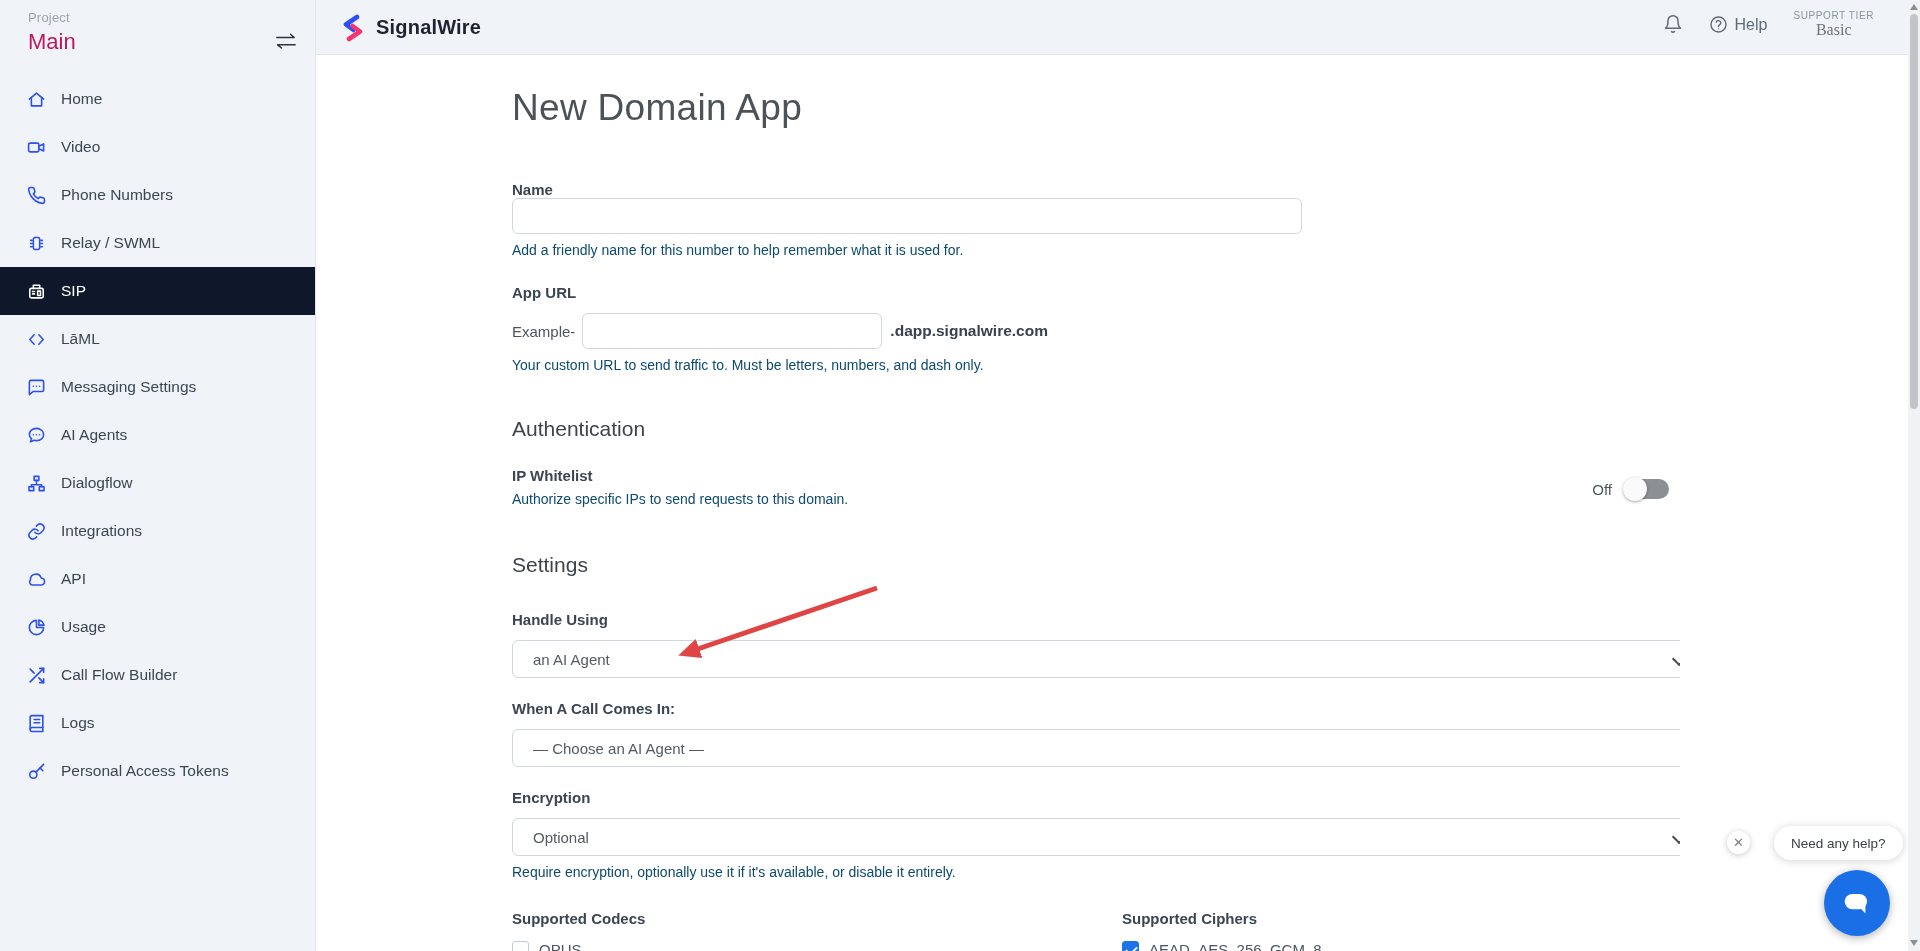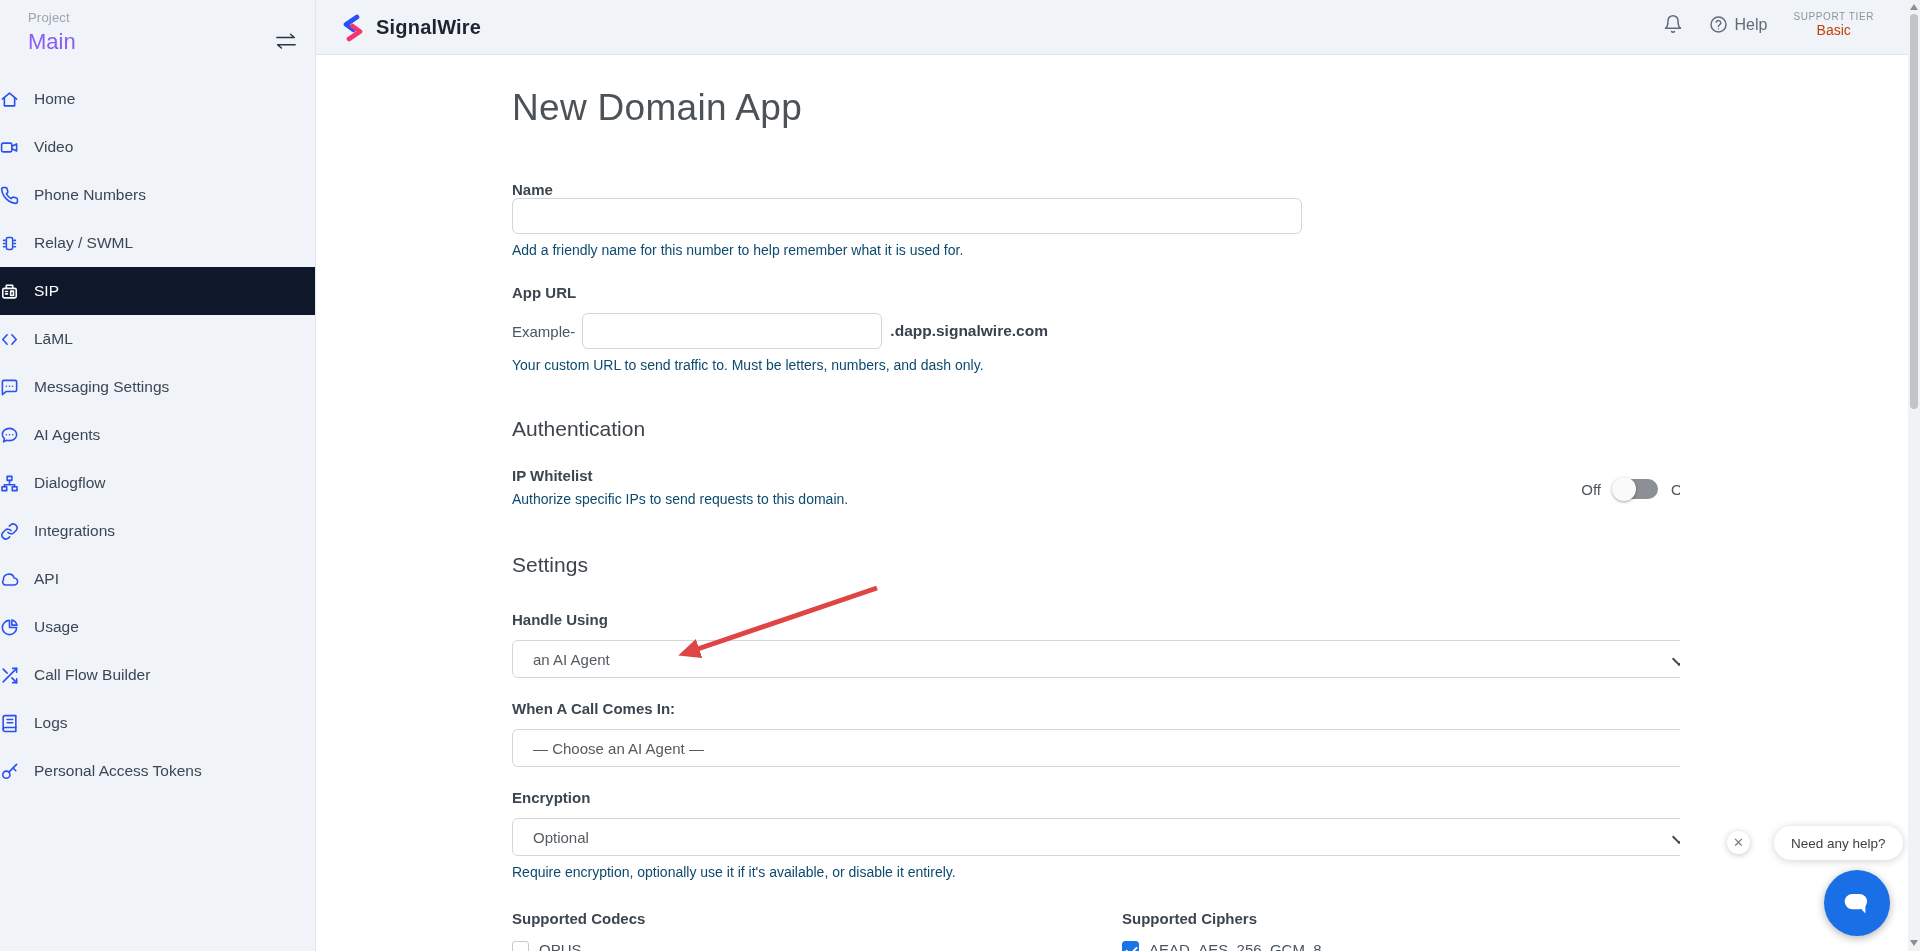--- a/index.html
+++ b/index.html
@@ -2,57 +2,57 @@
 <html><head>
 <meta charset="utf-8">
 <style>
   * { margin:0; padding:0; box-sizing:border-box; }
   html,body { width:1920px; height:951px; overflow:hidden; font-family:"Liberation Sans", sans-serif; background:#fff; }
 
   
   .sidebar { position:absolute; left:0; top:0; width:316px; height:951px; background:#f0f3f8; border-right:1px solid #e0e5ec; z-index:3; }
   .sb-header { position:relative; height:75px; padding:10px 28px 0 28px; }
   .sb-project { font-size:13px; color:#9aa5b1; letter-spacing:.2px; }
-  .sb-main { font-size:22px; color:#8b5cf6; margin-top:4px; }
+  .sb-main { font-size:22px; color:#be185d; margin-top:4px; }
   .sb-collapse { position:absolute; right:18px; top:32px; width:22px; height:18px; cursor:pointer; }
-  .nav-item { display:flex; align-items:center; height:48px; color:#3b4754; font-size:15.5px; cursor:pointer; }
+  .nav-item { display:flex; align-items:center; height:48px; padding-left:27px; color:#3b4754; font-size:15.5px; cursor:pointer; }
   .nav-item .ico { width:19px; height:19px; margin-right:15px; color:#2b50ef; display:flex; align-items:center; justify-content:center; flex:0 0 19px; }
   .nav-item .ico svg { width:19px; height:19px; }
   .nav-item.active { background:#0f172a; color:#ffffff; }
   .nav-item.active .ico { color:#ffffff; }
 
   
   .topbar { position:absolute; left:316px; top:0; width:1592px; height:55px; background:#f0f3f8; border-bottom:1px solid #e3e7ec; z-index:2; }
   .brand { position:absolute; left:24px; top:0; height:55px; display:flex; align-items:center; gap:10px; cursor:pointer; }
   .brand-name { font-size:20px; font-weight:bold; color:#1d2430; letter-spacing:.2px; }
   .topbar-right { position:absolute; right:34px; top:0; height:49px; display:flex; align-items:center; gap:26px; }
   .help { display:flex; align-items:center; gap:7px; color:#5f6b76; font-size:16px; cursor:pointer; }
   .tier { text-align:center; line-height:1.15; }
   .tier-label { font-size:10px; letter-spacing:.6px; color:#8a95a1; }
-  .tier-value { font-size:14px; color:#c2410c; }
+  .tier-value { font-size:16px; color:#737373;font-family:Liberation Serif, serif; }
   .bell { width:20px; height:22px; color:#5f6b76; cursor:pointer; }
 
   
   .main { position:absolute; left:316px; top:55px; width:1364px; height:896px; background:#fff; overflow:hidden; }
   .content { margin-left:196px; width:1197px; }
   h1.page-title { margin-top:32px; font-size:37px; font-weight:300; color:#4b5258; letter-spacing:.3px; }
   h2.section { font-size:21px; font-weight:400; color:#3d444b; }
   .lbl { font-size:15px; font-weight:bold; color:#3b4651; }
   .helper { font-size:14px; color:#0c4a6e; margin-top:8px; }
   .txt-input { height:36px; border:1px solid #cfd6dd; border-radius:6px; background:#fff; width:790px; display:block; font-size:15px; padding:0 12px; color:#3b4651; outline:none; }
   .field-name { margin-top:52px; } .field-name .lbl { display:block; margin-bottom:0; }
   .field-appurl { margin-top:26px; } .field-appurl .lbl { display:block; margin-bottom:12px; }
   .appurl-row { display:flex; align-items:center; }
   .appurl-prefix { font-size:15px; color:#4a5560; margin-right:7px; }
   .appurl-input { width:300px; }
   .appurl-suffix { font-size:15.5px; font-weight:bold; color:#39434e; margin-left:8px; }
   .sec-auth { margin-top:44px; }
   .ip-row { margin-top:26px; display:flex; justify-content:space-between; width:1197px; }
   .ip-helper { margin-top:6px; }
-  .toggle-group { display:flex; align-items:center; gap:13px; margin-top:4px; margin-right:18px; }
+  .toggle-group { display:flex; align-items:center; gap:13px; margin-top:4px; margin-right:7px; }
   .toggle-word { font-size:15px; color:#4f565c; }
   .toggle { position:relative; width:44px; height:20px; background:#8c8f93; border-radius:10px; cursor:pointer; }
   .knob { position:absolute; left:-2px; top:-2px; width:24px; height:24px; border-radius:50%; background:#fafafa; box-shadow:0 1px 3px rgba(0,0,0,.35); }
   .sec-settings { margin-top:46px; }
   .field { margin-top:22px; } .field .lbl { display:block; margin-bottom:12px; }
   .field-handle { margin-top:34px; }
   .field-enc { }
   .select { position:relative; width:1197px; height:38px; border:1px solid #cfd6dd; border-radius:6px; background:#fff; display:flex; align-items:center; padding:0 20px; font-size:15px; color:#555b61; cursor:pointer; }
   .chev { position:absolute; right:24px; top:13px; width:10px; height:10px; border-right:2px solid #4b4b4b; border-bottom:2px solid #4b4b4b; transform:rotate(45deg); }
   .tri { position:absolute; right:18px; top:17px; width:0; height:0; border-left:4.5px solid transparent; border-right:4.5px solid transparent; border-top:5.5px solid #777; }

